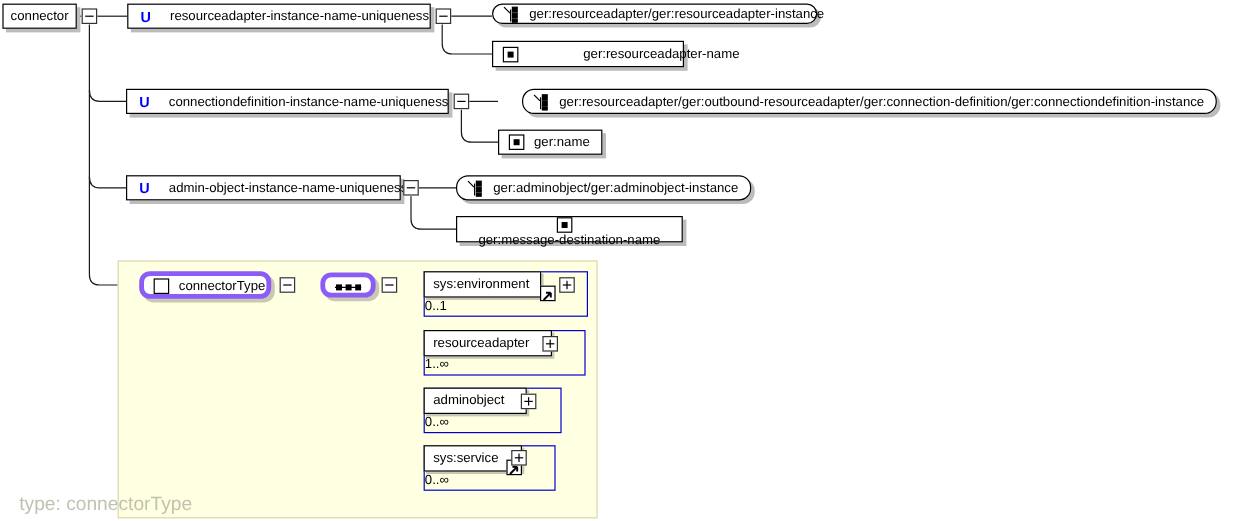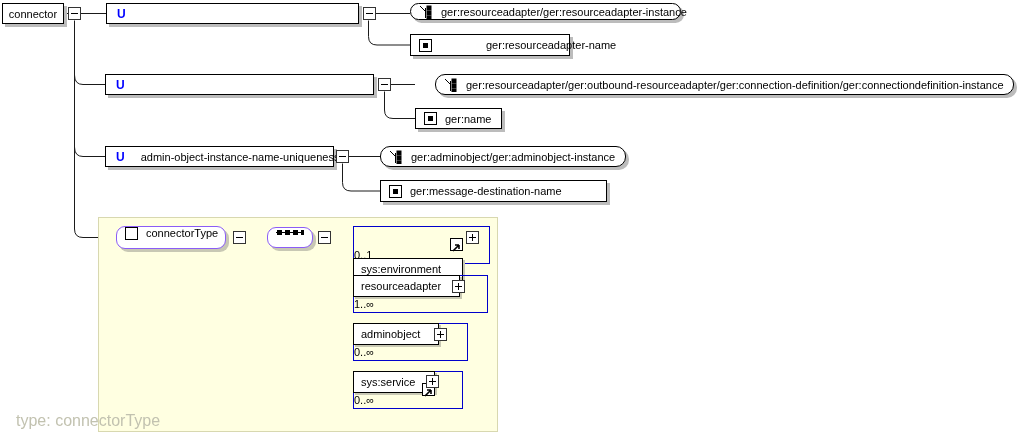--- a/index.html
+++ b/index.html
@@ -11,22 +11,22 @@
         white-space:nowrap;font-size:11px;color:#000;z-index:2;padding:0 8px;}
   .cap{border-radius:10px;}
   .u-badge{color:#0000ff;font-weight:bold;font-size:12px;margin:0 16px 0 2px;}
   .toggle{position:absolute;width:13px;height:13px;background:#fff;border:1px solid #333;
           box-sizing:border-box;z-index:3;}
   .toggle .h{position:absolute;left:2px;top:5px;width:7px;height:1px;background:#000;}
   .toggle .v{position:absolute;left:5px;top:2px;width:1px;height:7px;background:#000;}
   .panel{position:absolute;left:98px;top:217px;width:400px;height:215px;box-sizing:border-box;
          background:#ffffe1;border:1px solid #d8d8b0;z-index:1;}
   .panel-footer{position:absolute;left:16px;bottom:4px;font-size:16px;color:#c2c2b0;z-index:2;}
-  .oct{position:absolute;display:flex;align-items:flex-start;box-sizing:border-box;background:#fff;
-       border:1px solid #8b5cf6;border-radius:9px;box-shadow:3px 3px 0 #c8c8b4;z-index:2;
+  .oct{position:absolute;display:flex;align-items:flex-end;box-sizing:border-box;background:#fff;
+       border:4px solid #8b5cf6;border-radius:9px;box-shadow:3px 3px 0 #c8c8b4;z-index:2;
        font-size:11px;padding:0 8px;}
   .ct-icon{width:11px;height:11px;border:1px solid #000;background:#fff;margin-right:8px;flex:0 0 auto;}
   .el-outer{position:absolute;box-sizing:border-box;border:1px solid #0000cc;z-index:2;}
   .el-inner{position:absolute;left:-1px;top:-1px;height:22px;box-sizing:border-box;display:flex;
             align-items:center;background:#fff;border:1px solid #000;box-shadow:2px 2px 0 #c8c8b4;
             font-size:11px;padding:0 7px;white-space:nowrap;z-index:3;}
   .card{position:absolute;left:0;right:0;bottom:2px;font-size:11px;color:#000;z-index:2;}
   .ficon{width:13px;height:13px;border:1px solid #000;box-sizing:border-box;background:#fff;
          position:relative;margin-right:8px;flex:0 0 auto;}
   .ficon i{position:absolute;left:3px;top:3px;width:5px;height:5px;background:#000;}
@@ -64,20 +64,21 @@
 
   <div class="node" style="left:2px;top:3px;width:62px;height:21px;justify-content:center;">
     <span>connector</span>
   </div>
   <div class="toggle" style="left:68px;top:7px;">
       <div class="h"></div>
     </div>
 
   <div class="node" style="left:106px;top:3px;width:253px;height:21px;">
     <span class="u-badge">U</span>
+    <span>resourceadapter-instance-name-uniqueness</span>
   </div>
   <div class="toggle" style="left:363px;top:7px;">
       <div class="h"></div>
     </div>
 
   <div class="node cap" style="left:410px;top:3px;width:271px;height:17px;">
     <svg class="sel-svg" width="15" height="15">
       <g stroke="#000" fill="#000">
           <path d="M1 2 L6 7" fill="none"></path>
           <path d="M6.5 4 V14" fill="none"></path>
@@ -91,20 +92,21 @@
 
   <div class="node" style="left:410px;top:34px;width:160px;height:22px;gap:46px;">
     <span class="ficon">
         <i></i>
       </span>
     <span>ger:resourceadapter-name</span>
   </div>
 
   <div class="node" style="left:105px;top:74px;width:269px;height:21px;">
     <span class="u-badge">U</span>
+    <span>connectiondefinition-instance-name-uniqueness</span>
   </div>
   <div class="toggle" style="left:378px;top:78px;">
       <div class="h"></div>
     </div>
 
   <div class="node cap" style="left:415px;top:74px;width:579px;height:21px;margin-left:20px;">
     <svg class="sel-svg" width="15" height="15">
       <g stroke="#000" fill="#000">
           <path d="M1 2 L6 7" fill="none"></path>
           <path d="M6.5 4 V14" fill="none"></path>
@@ -137,21 +139,21 @@
           <path d="M1 2 L6 7" fill="none"></path>
           <path d="M6.5 4 V14" fill="none"></path>
       <rect x="8" y="2" width="4" height="4"></rect>
           <rect x="8" y="7" width="4" height="4"></rect>
           <rect x="8" y="12" width="4" height="3"></rect>
         </g>
     </svg>
     <span>ger:adminobject/ger:adminobject-instance</span>
   </div>
 
-  <div class="node" style="left:380px;top:180px;width:227px;height:22px;">
+  <div class="node" style="left:380px;top:180px;width:189px;height:22px;flex-direction:column;">
     <span class="ficon">
         <i></i>
       </span>
     <span>ger:message-destination-name</span>
   </div>
 
   <div class="panel"></div>
   <div class="panel-footer">type: connectorType</div>
 
   <div class="oct" style="left:116px;top:226px;width:110px;height:23px;">
@@ -171,21 +173,21 @@
       <rect x="17" y="2" width="5" height="5"></rect>
           <rect x="25" y="2" width="5" height="5"></rect>
         </g>
     </svg>
   </div>
   <div class="toggle" style="left:318px;top:231px;">
       <div class="h"></div>
     </div>
 
   <div class="el-outer" style="left:353px;top:226px;width:137px;height:38px;">
-    <div class="el-inner" style="width:110px;margin-top:32px;">
+    <div class="el-inner" style="width:98px;">
       <span>sys:environment</span>
     </div>
     <span class="ref-icon" style="left:96px;top:11px;">
       <svg width="11" height="11">
           <path d="M2 9 L8 3 M8 3 H4 M8 3 V7" stroke="#000" stroke-width="1.6" fill="none"></path>
         </svg>
     </span>
     <div class="card">0..1</div>
   </div>
   <div class="toggle" style="left:466px;top:231px;">

